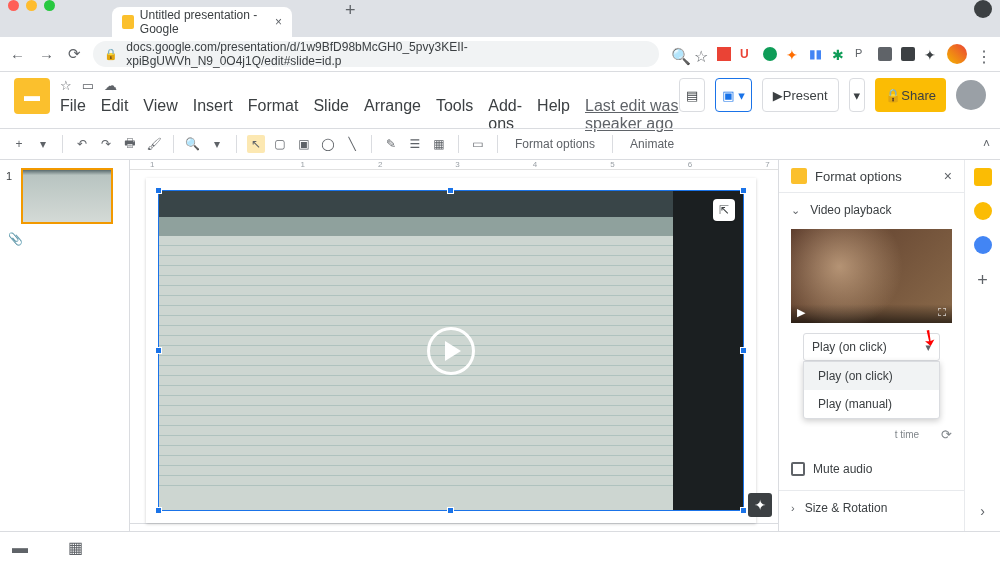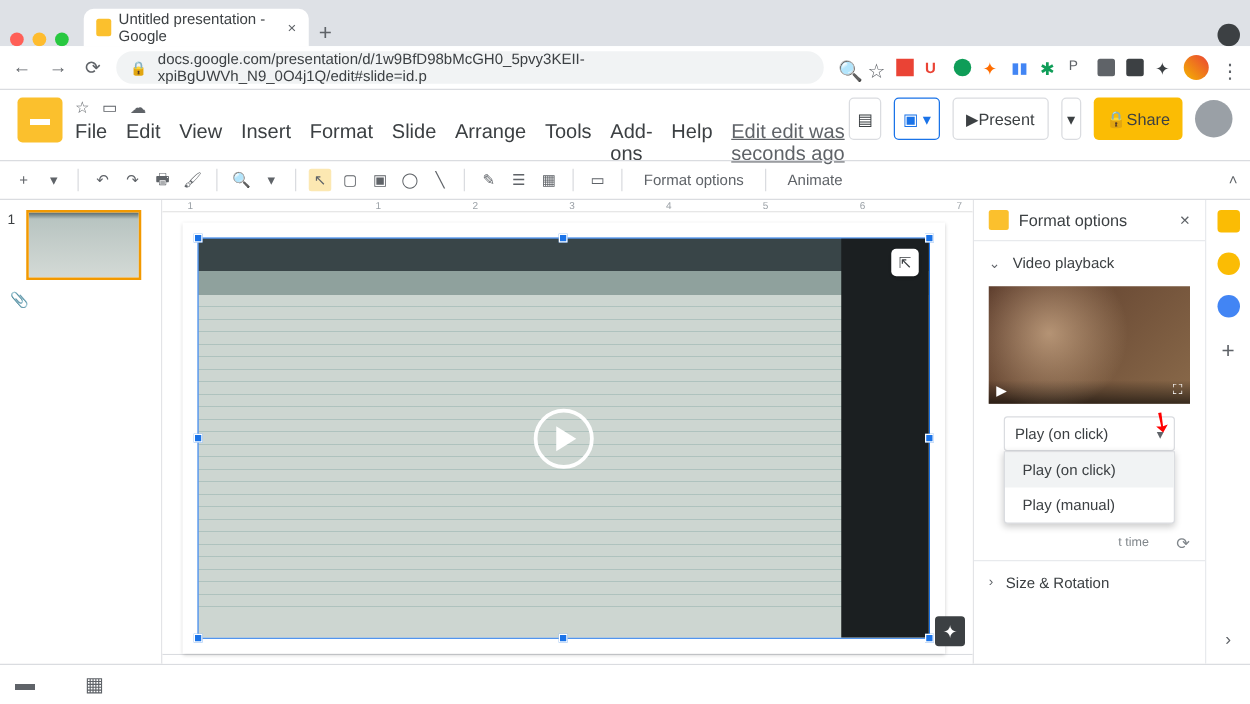--- a/index.html
+++ b/index.html
@@ -1,19 +1,19 @@
 <!DOCTYPE html>
 <html><head>
 <meta charset="utf-8">
 <style>
 * { margin: 0; padding: 0; box-sizing: border-box; font-family: Arial, Helvetica, sans-serif; }
 body { width: 1000px; height: 563px; overflow: hidden; background: #fff; display: flex; flex-direction: column; }
 
 
-.browser-top { height: 37px; background: #dee1e6; display: flex; align-items: flex-end; padding: 0 8px; }
+.browser-top { height: 37px; background: #dee1e6; display: flex; align-items: flex-start; padding: 0 8px; gap: 45px; }
 .traffic-lights { display: flex; gap: 7px; margin-right: 12px; }
 .traffic-lights span { width: 11px; height: 11px; border-radius: 50%; }
 .tl-red { background: #ff5f57; }
 .tl-yellow { background: #febc2e; }
 .tl-green { background: #28c840; }
 .tab { background: #fff; height: 30px; margin-top: 7px; border-radius: 8px 8px 0 0; display: flex; align-items: center; padding: 0 10px; font-size: 12px; color: #3c4043; width: 180px; }
 .tab-icon { width: 14px; height: 14px; background: #fbc02d; margin-right: 6px; border-radius: 2px; }
 .tab-close { margin-left: auto; color: #5f6368; font-size: 12px; }
 .new-tab { margin-left: 8px; font-size: 18px; color: #5f6368; }
 .ext-circle { margin-left: auto; width: 18px; height: 18px; background: #3c4043; border-radius: 50%; }
@@ -166,21 +166,21 @@
       <span>File</span>
       <span>Edit</span>
       <span>View</span>
       <span>Insert</span>
       <span>Format</span>
       <span>Slide</span>
       <span>Arrange</span>
       <span>Tools</span>
       <span>Add-ons</span>
       <span>Help</span>
-      <span class="last-edit">Edit edit was seconds ago</span>
+      <span class="last-edit">Last edit was speaker ago</span>
     </div>
   </div>
   <div class="header-right">
     <span class="hdr-btn" style="padding:0 6px">▤</span>
     <span class="hdr-btn" style="border-color:#1a73e8;color:#1a73e8;padding:0 6px">▣ ▾</span>
     <span class="hdr-btn present-btn">▶ <span>Present</span></span>
     <span class="hdr-btn" style="padding:0 4px">▾</span>
     <span class="hdr-btn share-btn">🔒 <span>Share</span></span>
     <span class="avatar"></span>
   </div>
@@ -290,20 +290,24 @@
           <div class="dd-menu">
             <div class="dd-opt sel">Play (on click)</div>
             <div class="dd-opt">Play (manual)</div>
           </div>
         </div>
       </div>
       <div class="hidden-behind">
         <span class="small-txt">t time</span>
         <span class="refresh-ico">⟳</span>
       </div>
+      <div class="chk-row">
+        <span class="chk"></span>
+        <span>Mute audio</span>
+      </div>
     </div>
 
     <div class="section">
       <div class="sec-row">
         <span class="chev">›</span>
         <span class="sec-title">Size &amp; Rotation</span>
       </div>
     </div>
 
   </div>

